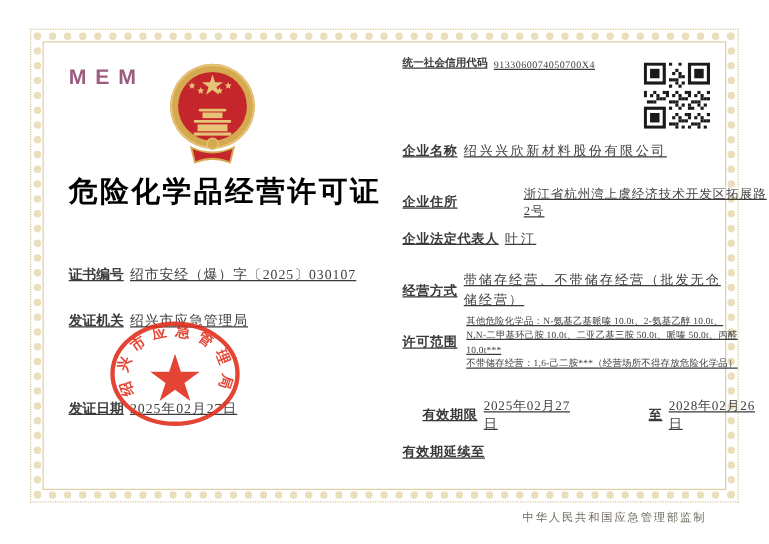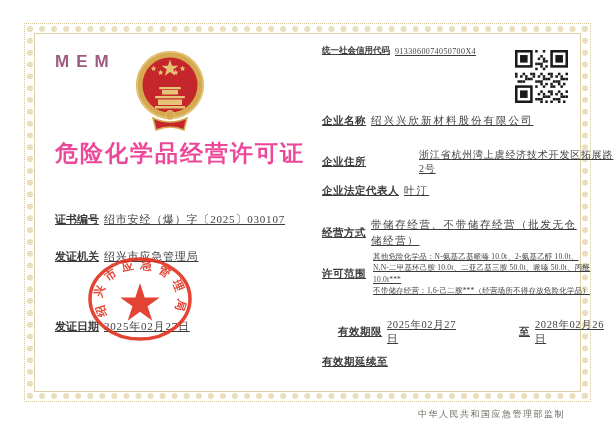--- a/index.html
+++ b/index.html
@@ -9,21 +9,21 @@
   }
   .abs{position:absolute;}
   
   .frame1{left:24px;top:23px;right:24px;bottom:33px;border:1px dotted #d6c69a;}
   .frame2{left:2px;top:2px;right:2px;bottom:2px;border:6px dotted #eadfbd;background:transparent;}
   .frame3{left:1px;top:1px;right:1px;bottom:1px;border:1px solid #ddd0a8;}
 
   .mem-logo{left:55px;top:52px;font-size:17px;font-weight:bold;letter-spacing:7px;color:#9c5b80;}
   .emblem{left:135px;top:46px;}
   .title-block{left:55px;top:138px;width:248px;text-align:center;}
-  .cert-title{font-family:"Liberation Serif", serif;font-size:23px;font-weight:bold;color:#ec4899;letter-spacing:2px;white-space:nowrap;}
+  .cert-title{font-family:"Liberation Serif", serif;font-size:23px;font-weight:bold;color:#000000;letter-spacing:2px;white-space:nowrap;}
   .cert-subtitle{margin-top:15px;font-size:11px;font-weight:bold;color:#3b3b3b;letter-spacing:2px;}
 
   .row{display:flex;align-items:center;text-decoration:underline;}
   .lbl{font-weight:bold;color:#3a3a3a;white-space:nowrap;}
   .val{font-family:"Liberation Serif", serif;color:#3f3f3f;margin-left:5px;}
 
   .row-l{font-size:11px;}
   .row-l .val{font-size:11px;letter-spacing:0.8px;}
 
   .cert-no{left:55px;top:212px;}

